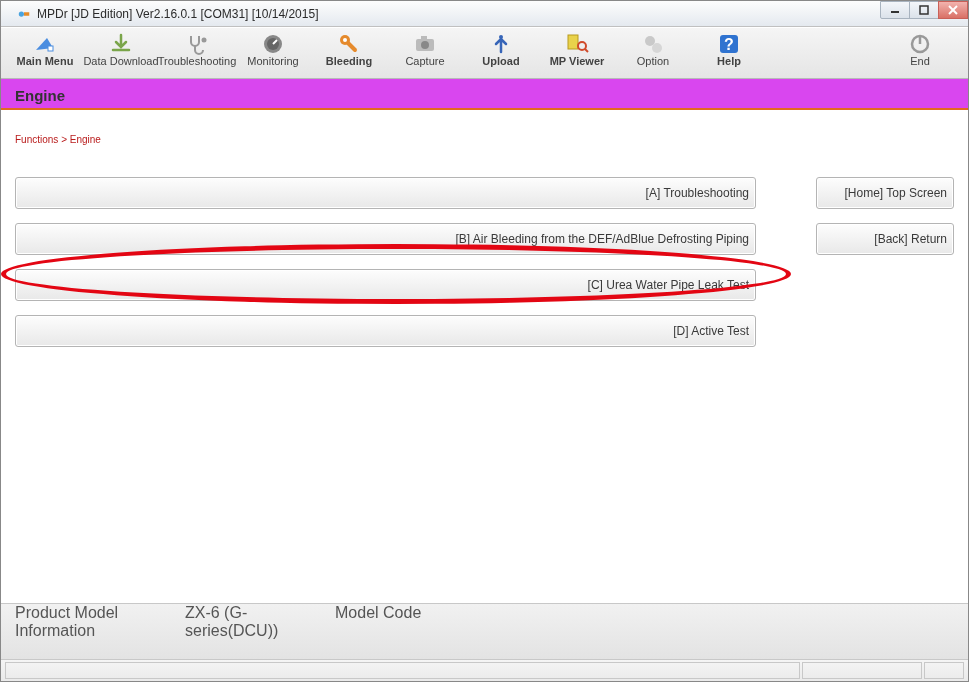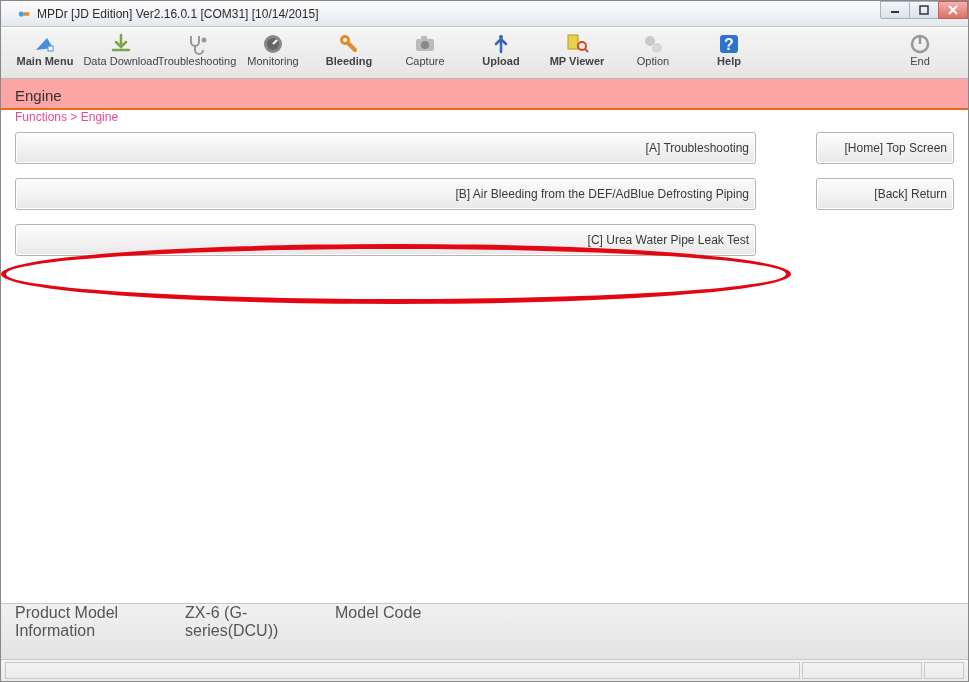--- a/index.html
+++ b/index.html
@@ -83,39 +83,39 @@
       line-height: 1.05;
     }
     .tool .ticon {
       width: 28px; height: 24px;
       display: flex; align-items: center; justify-content: center;
     }
     .tool .ticon svg { width: 24px; height: 24px; }
     .tool.end { margin-left: auto; margin-right: 4px; }
     .tool.bold span { font-weight: bold; }
     .section-header {
-      background: #fca5a5;
+      background: #d946ef;
       padding: 8px 14px 4px 14px;
       font-size: 15px;
       color: #333;
-      font-weight: normal;
+      font-weight: bold;
       border-bottom: 2px solid #e36a1f;
     }
     .content {
       background: #fff;
       flex: 1;
       overflow: hidden;
       display: flex;
       flex-direction: column;
     }
     .breadcrumb {
       background: #fff;
-      padding: 0 14px;
-      color: #ec4899;
-      font-size: 12px;
+      padding: 24px 14px;
+      color: #b91c1c;
+      font-size: 10px;
     }
     .body-row {
       display: flex;
       flex: 1;
       padding: 8px 14px 0 14px;
     }
     .left-col {
       flex: 1;
       margin-right: 60px;
     }
@@ -318,20 +318,21 @@
 
   <div class="content">
     <div class="section-header">Engine</div>
     <div class="breadcrumb">Functions  &gt;  Engine</div>
 
     <div class="body-row">
       <div class="left-col">
         <div class="big-btn">[A] Troubleshooting</div>
         <div class="big-btn">[B] Air Bleeding from the DEF/AdBlue Defrosting Piping</div>
         <div class="big-btn">[C] Urea Water Pipe Leak Test</div>
+        <div class="big-btn">[D] Active Test</div>
       </div>
       <div class="right-col">
         <div class="big-btn">[Home] Top Screen</div>
         <div class="big-btn">[Back] Return</div>
       </div>
     </div>
   </div>
 
   <div class="circle-highlight"></div>
 

